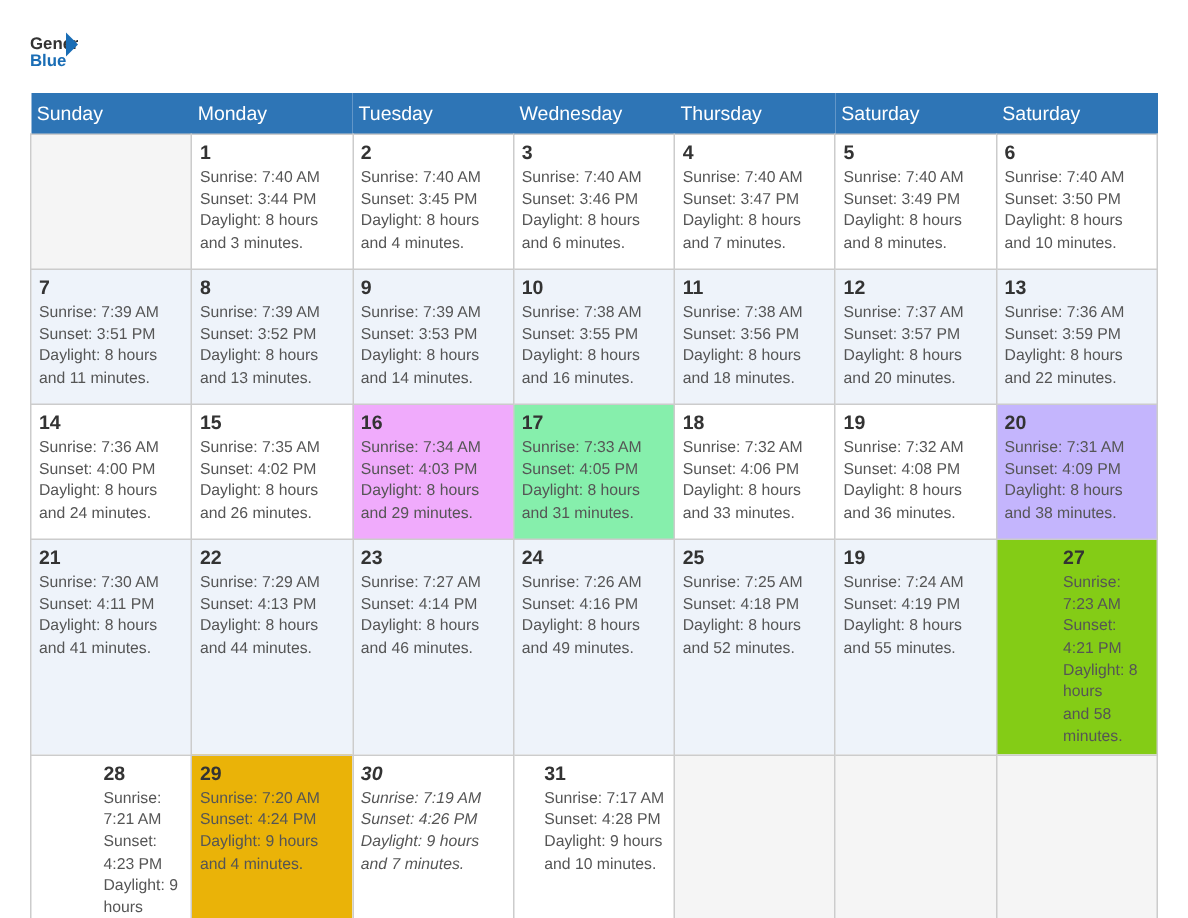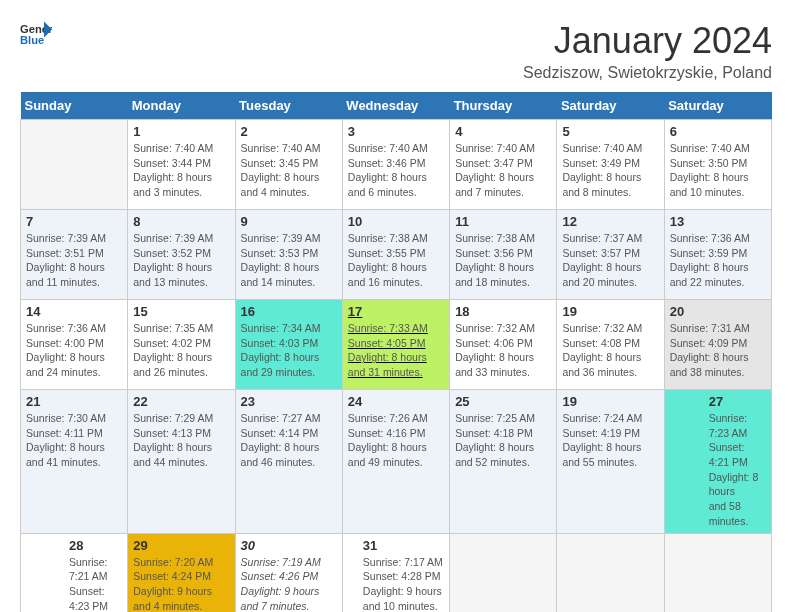--- a/index.html
+++ b/index.html
@@ -42,21 +42,21 @@
       width: 100%;
       border-collapse: collapse;
       font-size: 11px;
     }
     .calendar-table th {
       background-color: #2e75b6;
       color: white;
       padding: 6px 4px;
       text-align: left;
       font-size: 13px;
-      font-weight: bold;
+      font-weight: normal;
     }
     .calendar-table td {
       border: 1px solid #ccc;
       vertical-align: top;
       padding: 4px 5px;
       height: 90px;
       width: calc(100% / 7);
     }
     .day-number {
       font-size: 13px;
@@ -86,24 +86,20 @@
 </head>
 <body>
 
 <div class="header">
   <div class="logo">
     <svg class="logo-icon" viewBox="0 0 40 40" xmlns="http://www.w3.org/2000/svg">
       <text y="16" font-size="14" font-weight="bold" fill="#333">General</text>
       <text y="30" font-size="14" font-weight="bold" fill="#1a6db5">Blue</text>
       <polygon points="30,2 40,12 30,22" fill="#1a6db5"></polygon>
     </svg>
-  </div>
-  <div class="title-block">
-    <div class="month-title">January 2024</div>
-    <div class="location">Sedziszow, Swietokrzyskie, Poland</div>
   </div>
 </div>
 
 <table class="calendar-table">
   <thead>
     <tr class="header-row">
     <th>Sunday</th>
         <th>Monday</th>
         <th>Tuesday</th>
         <th>Wednesday</th>
@@ -172,37 +168,37 @@
       </tr>
       <tr>
         <td style="background-color: rgb(255, 255, 255);">
           <span class="day-number">14</span>
           <div class="day-info">Sunrise: 7:36 AM<br>Sunset: 4:00 PM<br>Daylight: 8 hours<br>and 24 minutes.</div>
         </td>
         <td style="background-color: rgb(255, 255, 255);">
           <span class="day-number">15</span>
           <div class="day-info">Sunrise: 7:35 AM<br>Sunset: 4:02 PM<br>Daylight: 8 hours<br>and 26 minutes.</div>
         </td>
-        <td style="background-color: #5eead4;">
+        <td style="background-color: #f0abfc;">
           <span class="day-number">16</span>
           <div class="day-info">Sunrise: 7:34 AM<br>Sunset: 4:03 PM<br>Daylight: 8 hours<br>and 29 minutes.</div>
         </td>
-        <td style="background-color: #bef264; text-decoration: underline;">
+        <td style="background-color: #86efac;">
           <span class="day-number">17</span>
           <div class="day-info">Sunrise: 7:33 AM<br>Sunset: 4:05 PM<br>Daylight: 8 hours<br>and 31 minutes.</div>
         </td>
         <td style="background-color: rgb(255, 255, 255);">
           <span class="day-number">18</span>
           <div class="day-info">Sunrise: 7:32 AM<br>Sunset: 4:06 PM<br>Daylight: 8 hours<br>and 33 minutes.</div>
         </td>
         <td style="background-color: rgb(255, 255, 255);">
           <span class="day-number">19</span>
           <div class="day-info">Sunrise: 7:32 AM<br>Sunset: 4:08 PM<br>Daylight: 8 hours<br>and 36 minutes.</div>
         </td>
-        <td style="background-color: #e5e5e5;">
+        <td style="background-color: #c4b5fd;">
           <span class="day-number">20</span>
           <div class="day-info">Sunrise: 7:31 AM<br>Sunset: 4:09 PM<br>Daylight: 8 hours<br>and 38 minutes.</div>
         </td>
       </tr>
       <tr>
         <td style="background-color: rgb(238, 243, 250);">
           <span class="day-number">21</span>
           <div class="day-info">Sunrise: 7:30 AM<br>Sunset: 4:11 PM<br>Daylight: 8 hours<br>and 41 minutes.</div>
         </td>
         <td style="background-color: rgb(238, 243, 250);">
@@ -218,21 +214,21 @@
           <div class="day-info">Sunrise: 7:26 AM<br>Sunset: 4:16 PM<br>Daylight: 8 hours<br>and 49 minutes.</div>
         </td>
         <td style="background-color: rgb(238, 243, 250);">
           <span class="day-number">25</span>
           <div class="day-info">Sunrise: 7:25 AM<br>Sunset: 4:18 PM<br>Daylight: 8 hours<br>and 52 minutes.</div>
         </td>
         <td style="background-color: rgb(238, 243, 250);">
           <span class="day-number">19</span>
           <div class="day-info">Sunrise: 7:24 AM<br>Sunset: 4:19 PM<br>Daylight: 8 hours<br>and 55 minutes.</div>
         </td>
-        <td style="background-color: #5eead4; padding-left: 44px;">
+        <td style="background-color: #84cc16; padding-left: 44px;">
           <span class="day-number">27</span>
           <div class="day-info">Sunrise: 7:23 AM<br>Sunset: 4:21 PM<br>Daylight: 8 hours<br>and 58 minutes.</div>
         </td>
       </tr>
       <tr>
         <td style="background-color: rgb(255, 255, 255); padding-left: 48px;">
           <span class="day-number">28</span>
           <div class="day-info">Sunrise: 7:21 AM<br>Sunset: 4:23 PM<br>Daylight: 9 hours<br>and 1 minute.</div>
         </td>
         <td style="background-color: #eab308; margin-left: 20px;">

